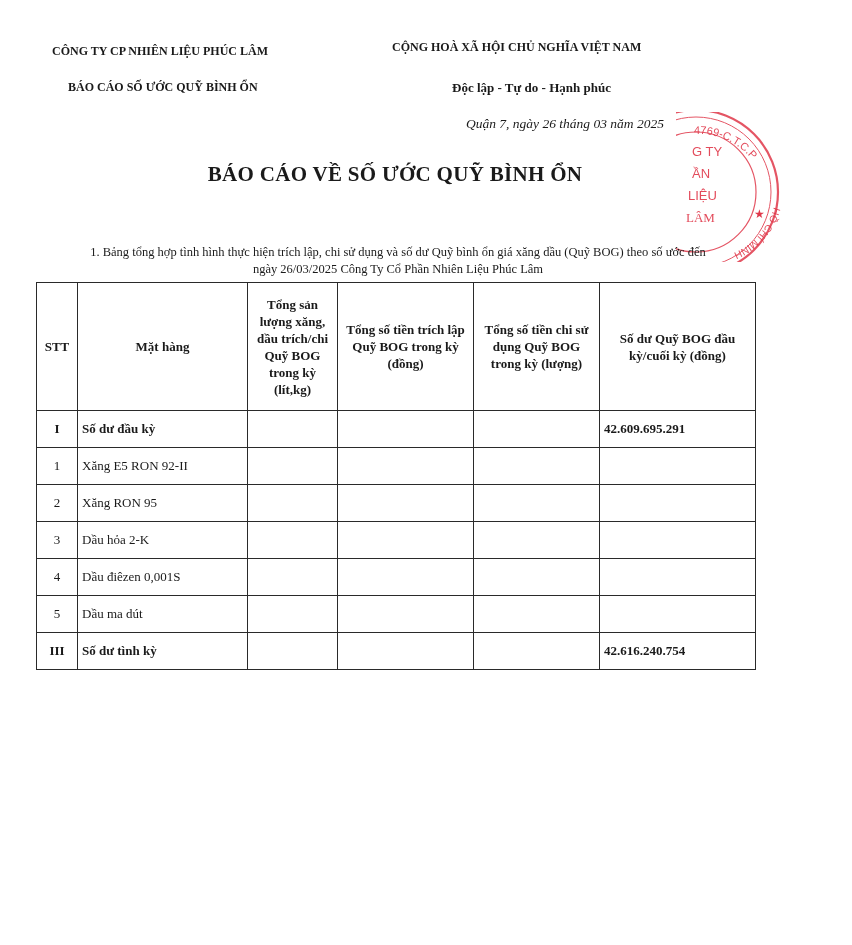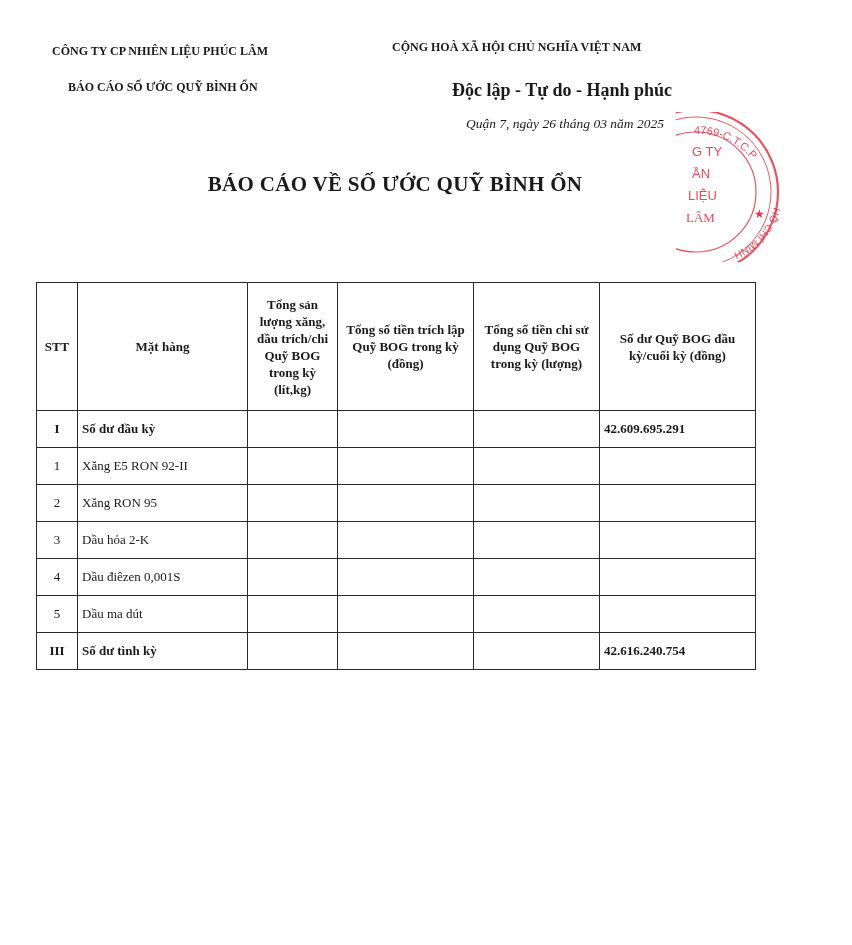--- a/index.html
+++ b/index.html
@@ -3,23 +3,23 @@
 <meta charset="utf-8">
 <style>
   html, body { margin: 0; padding: 0; background: #ffffff; }
   body { width: 852px; height: 945px; position: relative; overflow: hidden;
          font-family: "Liberation Serif", "DejaVu Serif", serif; color: #1a1a1a; }
   .abs { position: absolute; }
   .hdr { font-weight: bold; font-size: 12px; white-space: nowrap; }
   #company-name { left: 52px; top: 44px; }
   #report-short { left: 68px; top: 80px; }
   #nation { left: 392px; top: 40px; }
-  #motto { left: 452px; top: 80px; font-size: 18px; }
+  #motto { left: 452px; top: 80px; font-size: 13px; }
   #date-line { left: 466px; top: 116px; font-style: italic; font-weight: normal; font-size: 13.5px; }
-  #main-title { left: 0; width: 790px; text-align: center; top: 162px; font-size: 21px; font-weight: bold; letter-spacing: 0.3px; margin-top: 10px; }
+  #main-title { left: 0; width: 790px; text-align: center; top: 162px; font-size: 21px; font-weight: bold; letter-spacing: 0.3px; }
   #intro { left: 28px; width: 740px; top: 244px; text-align: center; font-size: 12.5px; line-height: 17px; }
 
   
   #stamp { left: 676px; top: 112px; width: 110px; height: 150px; }
 
   
   #report-table { left: 36px; top: 282px; width: 719px; border-collapse: collapse; table-layout: fixed; font-size: 13px; }
   #report-table td, #report-table th { border: 1.2px solid #2a2a2a; padding: 10px 4px; }
   #report-table th { font-weight: bold; text-align: center; vertical-align: middle; line-height: 17px; font-size: 13px; }
   #report-table thead tr { height: 128px; }
@@ -58,20 +58,22 @@
     <text x="16" y="44">G TY</text>
     <text x="16" y="66">ẦN</text>
     <text x="12" y="88">LIỆU</text>
     <text x="10" y="110" font-family="Liberation Serif, serif">LÂM</text>
   </g>
 </svg>
 
 <div class="abs" id="main-title">BÁO CÁO VỀ SỐ ƯỚC QUỸ BÌNH ỔN</div>
 
 <div class="abs" id="intro">
+  <div>1. Bảng tổng hợp tình hình thực hiện trích lập, chi sử dụng và số dư Quỹ bình ổn giá xăng dầu (Quỹ BOG) theo số ước đến</div>
+  <div>ngày 26/03/2025 Công Ty Cổ Phần Nhiên Liệu Phúc Lâm</div>
 </div>
 
 <table class="abs" id="report-table">
   <colgroup>
     <col style="width:41px">
       <col style="width:170px">
       <col style="width:90px">
     <col style="width:136px">
       <col style="width:126px">
       <col style="width:156px">

